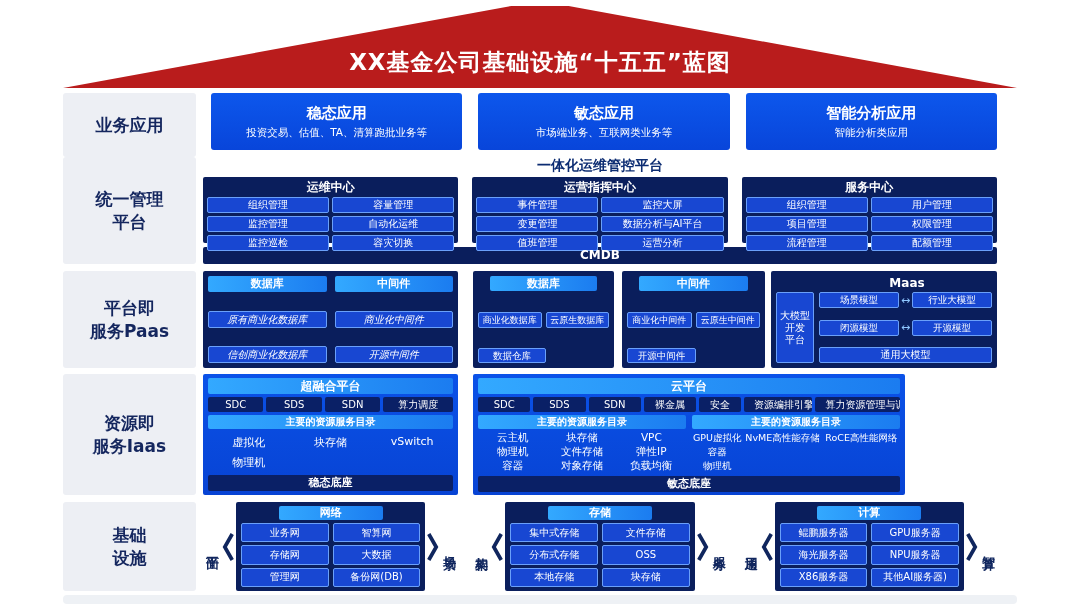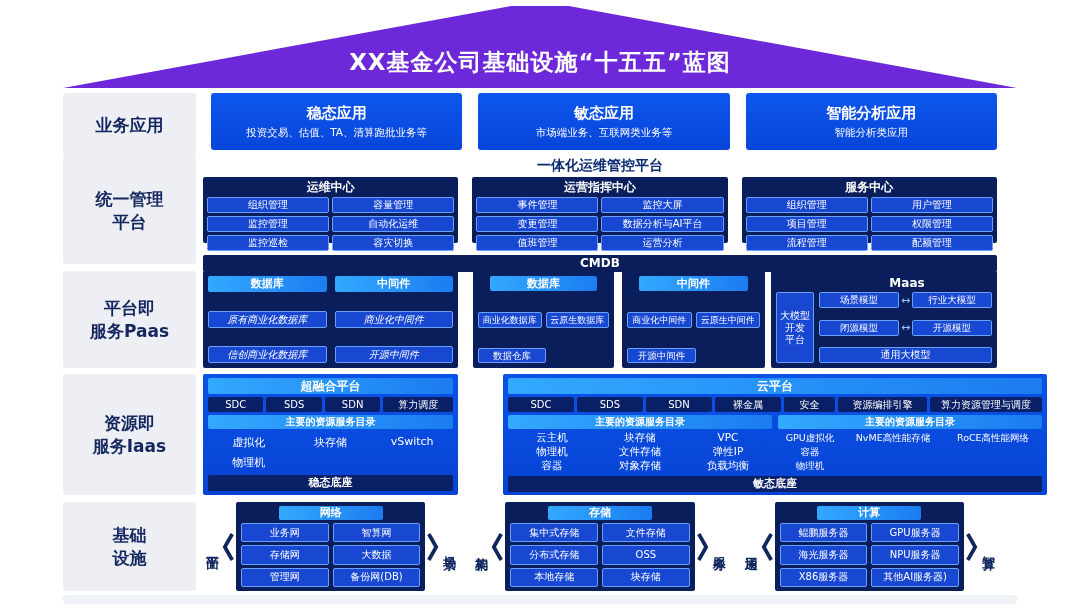--- a/index.html
+++ b/index.html
@@ -2,21 +2,21 @@
 <html><head>
 <meta charset="utf-8">
 <style>
   * { margin:0; padding:0; box-sizing:border-box; }
   html,body { width:1080px; height:608px; }
   body { background:#ffffff; font-family:"DejaVu Sans","Liberation Sans",sans-serif; overflow:hidden; position:relative; }
 
   .stage { position:absolute; left:0; top:0; width:1080px; height:608px; background:#ffffff; }
 
   
-  .roof { position:absolute; left:63px; top:6px; width:954px; height:82px; background:#6d28d9;
+  .roof { position:absolute; left:63px; top:6px; width:954px; height:82px; background:#b91c1c;
           clip-path:polygon(47% 0, 53% 0, 100% 100%, 0 100%);
           display:flex; align-items:flex-end; justify-content:center; }
   .roof-title { color:#fff; font-weight:bold; font-size:23px; letter-spacing:1px; padding-bottom:10px; }
 
   
   .row-label { position:absolute; left:63px; width:133px; background:#edeff4; border-radius:3px;
                display:flex; flex-direction:column; align-items:center; justify-content:center;
                color:#14265e; font-weight:bold; font-size:17px; line-height:1.35; text-align:center; }
   .lbl-business{top:93px;height:64px}
   .lbl-mgmt{top:157px;height:107px}
@@ -37,21 +37,21 @@
   .app-sub { font-size:10.5px; }
 
   
   .row-mgmt { position:absolute; top:157px; left:203px; width:794px; }
   .mgmt-header { height:20px; text-align:center; color:#0c2c72; font-weight:bold; font-size:14px; }
   .mgmt-panels { display:flex; gap:14px; height:66px; }
   .panel { flex:1; background:#0a1e5c; border-radius:2px; padding:3px 4px; display:flex; flex-direction:column; }
   .panel-title { color:#fff; font-weight:bold; font-size:12px; text-align:center; height:15px; line-height:15px; }
   .mgmt-grid { flex:1; display:grid; grid-template-columns:1fr 1fr; gap:3px; margin-top:2px; }
   .mgmt-grid .btn { font-size:10px; display:flex; align-items:center; justify-content:center; white-space:nowrap; }
-  .cmdb { margin-top:12px; height:17px; background:#0a1e5c; border-radius:2px; color:#fff; font-weight:bold;
+  .cmdb { margin-top:4px; height:17px; background:#0a1e5c; border-radius:2px; color:#fff; font-weight:bold;
           font-size:12px; text-align:center; line-height:17px; }
 
   
   .row-paas { position:absolute; top:271px; left:203px; width:794px; height:97px; }
   .paas-panel { position:absolute; top:0; height:97px; background:#0a1e5c; border-radius:2px; padding:5px; }
   .p1 { left:0; width:255px; display:flex; gap:8px; }
   .paas-col { flex:1; display:flex; flex-direction:column; justify-content:space-between; }
   .paas-col .cyan-btn { height:16px; line-height:16px; font-size:11px; }
   .p1 .btn { height:17px; line-height:15px; font-size:10px; white-space:nowrap;font-style:italic; }
   .p2 { left:270px; width:141px; } .p3 { left:419px; width:143px; }
@@ -69,21 +69,21 @@
   .maas-right { flex:1; display:flex; flex-direction:column; justify-content:space-between; }
   .maas-row { display:flex; align-items:center; gap:2px; }
   .maas-row .btn { flex:1; height:16px; line-height:14px; font-size:9.5px; white-space:nowrap; }
   .arrow { color:#8ec6ff; font-size:11px; line-height:1; }
   .maas-wide { height:16px; line-height:14px; font-size:10px; }
 
   
   .row-iaas { position:absolute; top:374px; left:203px; width:794px; height:121px; }
   .iaas-panel { position:absolute; top:0; height:121px; background:linear-gradient(180deg,#0b52e8,#0743d4);
                 border-radius:2px; padding:4px 5px; display:flex; flex-direction:column; gap:3px; }
-  .hci { left:0; width:255px; } .cloud { left:270px; width:544px;margin-left:30px; }
+  .hci { left:0; width:255px; } .cloud { left:270px; width:432px; }
   .bar-big { height:16px; line-height:16px; font-size:12px; }
   .bar-cat { height:14px; line-height:14px; font-size:10px; }
   .navy-row { display:flex; gap:3px; }
   .navy-btn { background:#0a2066; color:#fff; font-size:10px; height:15px; line-height:15px; text-align:center;
               border-radius:2px; flex:1; white-space:nowrap; padding:0 10px; overflow:hidden; }
   .f-sec{flex:0.68} .f-orch{flex:1.5} .f-sched{flex:2.0} .f-calc{flex:1.4}
   .hci-items { flex:1; display:grid; grid-template-columns:1fr 1fr 1fr; align-content:space-around;
                color:#fff; font-size:11px; text-align:center; }
   .navy-footer { background:#0a2066; color:#fff; font-weight:bold; font-size:11px; height:16px; line-height:16px;
                  text-align:center; border-radius:2px; }

